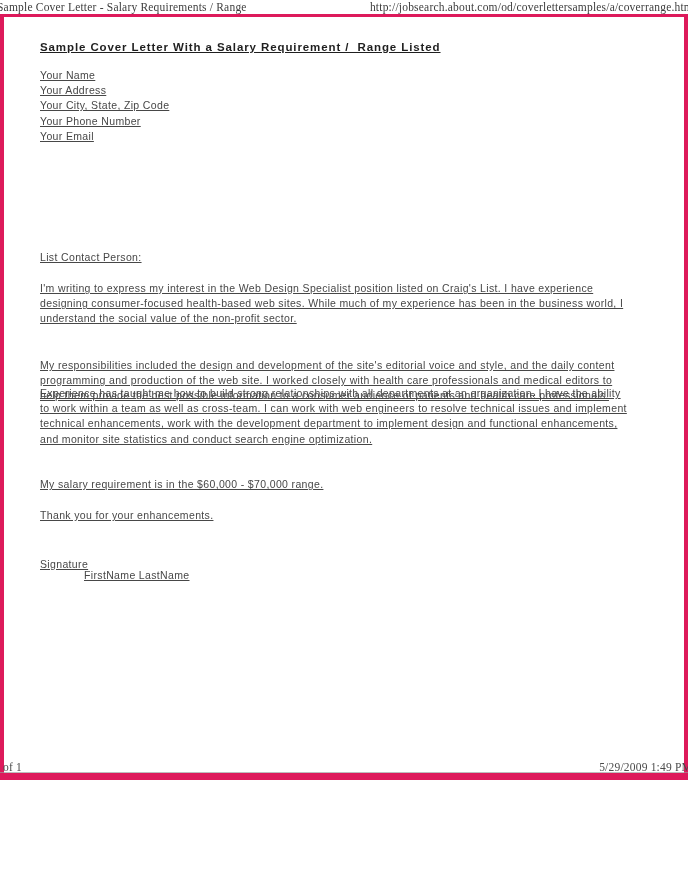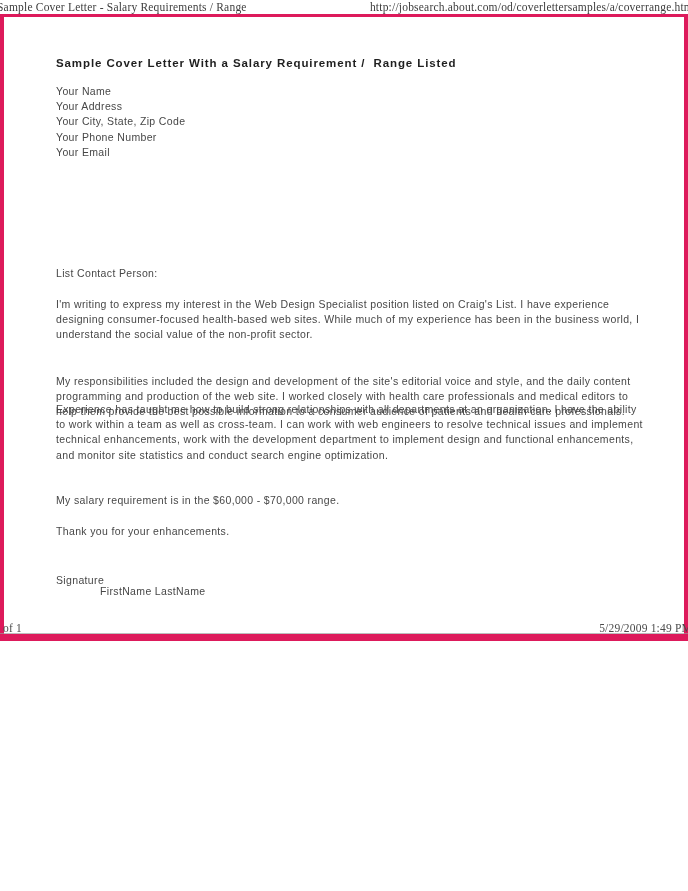--- a/index.html
+++ b/index.html
@@ -1,19 +1,19 @@
 <!DOCTYPE html>
 <html><head>
 <meta charset="utf-8">
 <style>
   html, body { margin: 0; padding: 0; background: #ffffff; }
   .page {
     position: relative;
     width: 688px;
-    height: 641px;
+    height: 780px;
     background: #ffffff;
     overflow: hidden;
     font-family: "Liberation Sans", sans-serif;
   }
 
   
   .print-header {
     position: absolute;
     top: 1px; left: -3px; right: -5px;
     display: flex;
@@ -45,21 +45,21 @@
 
   
   .letter {
     position: absolute;
     top: 0; left: 40px; right: 30px; bottom: 0;
     color: #474747;
     font-size: 10.5px;
     letter-spacing: 0.35px;
     line-height: 15.2px;
   }
-  .letter > * { position: absolute; margin: 16px; white-space: pre; }
+  .letter > * { position: absolute; margin: 0; white-space: pre; text-decoration: underline; }
   .letter-heading {
     top: 40px;
     font-size: 11.5px;
     font-weight: bold;
     color: #1f1f1f;
     letter-spacing: 0.9px;
   }
   .sender-block    { top: 68px; }
   .recipient-block { top: 159px; }
   .salutation      { top: 250px; }

